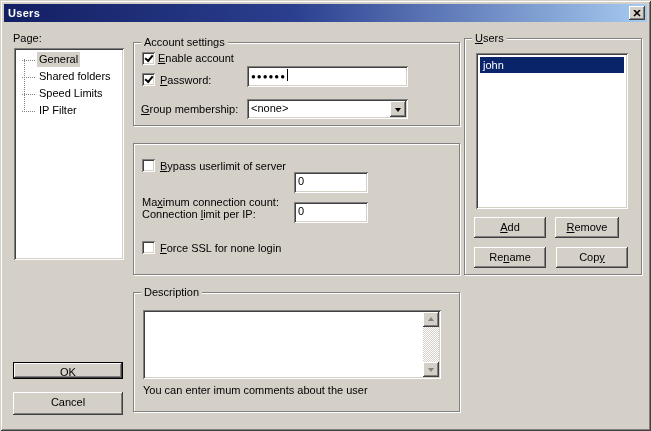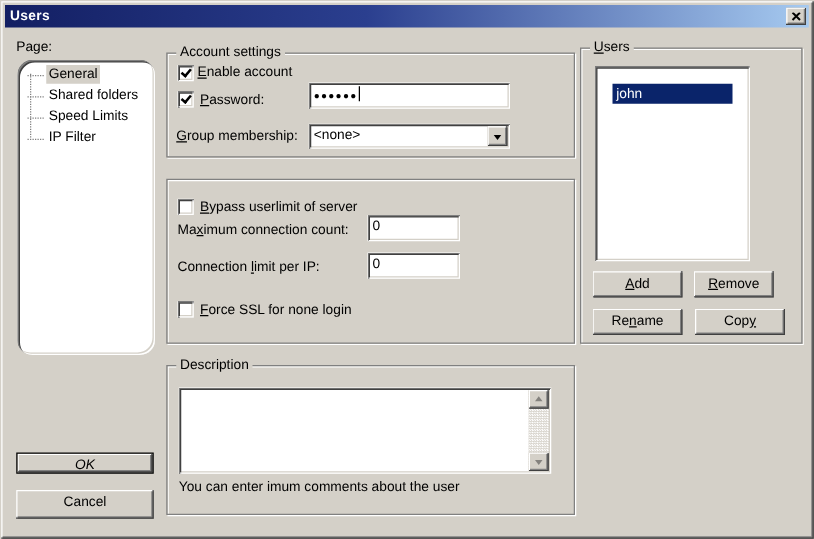--- a/index.html
+++ b/index.html
@@ -118,41 +118,41 @@
   <span class="title">Users</span>
   <div class="close-btn">
     <svg width="8" height="7" viewBox="0 0 8 7">
       <path d="M1 0 L7 6 M7 0 L1 6" stroke="#000" stroke-width="1.6"></path>
     </svg>
   </div>
 </div>
 
 <div class="lbl" style="left:13px;top:32px;">Page:</div>
 
-<div class="abs sunken" style="left:14px;top:48px;width:110px;height:236px;padding:3px 0 0 0;box-sizing:border-box;border-radius:12px;">
+<div class="abs sunken" style="left:14px;top:48px;width:110px;height:212px;padding:3px 0 0 0;box-sizing:border-box;">
   <div class="tree-vline"></div>
   <div class="tree-row" data-selected="true">
     <span class="tree-connector"></span>
     <span class="tree-label">General</span>
   </div>
   <div class="tree-row">
     <span class="tree-connector"></span>
     <span class="tree-label">Shared folders</span>
   </div>
   <div class="tree-row">
     <span class="tree-connector"></span>
     <span class="tree-label">Speed Limits</span>
   </div>
   <div class="tree-row">
     <span class="tree-connector"></span>
     <span class="tree-label">IP Filter</span>
   </div>
 </div>
 
-<div class="btn default" style="left:13px;top:362px;width:110px;height:17px;box-sizing:border-box;line-height:19px;font-style:italic;">
+<div class="btn default" style="left:13px;top:362px;width:110px;height:17px;box-sizing:border-box;line-height:19px;">
   <span>OK</span>
 </div>
 <div class="btn" style="left:13px;top:392px;width:110px;height:23px;">
   <span>Cancel</span>
 </div>
 
 <div class="groupbox" style="left:133px;top:42px;width:325px;height:82px;">
   <span class="legend">Account settings</span>
 
   <span class="checkbox" style="left:8px;top:9px;" data-checked="true"></span>
@@ -171,21 +171,21 @@
       <span class="tri-down"></span>
     </span>
   </div>
 </div>
 
 <div class="groupbox" style="left:133px;top:143px;width:325px;height:130px;">
 
   <span class="checkbox" style="left:8px;top:15px;" data-checked="false"></span>
   <span class="lbl" style="left:26px;top:16px;"><span class="acc">B</span><span>ypass userlimit of server</span></span>
 
-  <span class="lbl" style="left:8px;top:34px;"><span>Ma</span><span class="acc">x</span><span>imum connection count:</span></span>
+  <span class="lbl" style="left:8px;top:52px;"><span>Ma</span><span class="acc">x</span><span>imum connection count:</span></span>
   <div class="field sunken" style="left:160px;top:28px;width:74px;height:21px;box-sizing:border-box;">
     <span>0</span>
   </div>
 
   <span class="lbl" style="left:8px;top:64px;"><span>Connection </span><span class="acc">l</span><span>imit per IP:</span></span>
   <div class="field sunken" style="left:160px;top:58px;width:74px;height:21px;box-sizing:border-box;">
     <span>0</span>
   </div>
 
   <span class="checkbox" style="left:8px;top:97px;" data-checked="false"></span>
@@ -205,21 +205,21 @@
         <span class="tri-down-dis"></span>
       </div>
     </div>
   </div>
   <span class="lbl" style="left:9px;top:91px;">You can enter imum comments about the user</span>
 </div>
 
 <div class="groupbox" style="left:464px;top:38px;width:176px;height:235px;">
   <span class="legend"><span class="acc">U</span><span>sers</span></span>
 
-  <div class="sunken" style="position:absolute;left:11px;top:14px;width:124px;height:156px;box-sizing:border-box;padding:14px;">
+  <div class="sunken" style="position:absolute;left:11px;top:14px;width:152px;height:156px;box-sizing:border-box;padding:4px;">
     <div class="list-item" data-selected="true">
       <span>john</span>
     </div>
   </div>
 
   <div class="btn" style="left:9px;top:178px;width:72px;height:21px;"><span class="acc">A</span><span>dd</span></div>
   <div class="btn" style="left:90px;top:178px;width:64px;height:21px;"><span class="acc">R</span><span>emove</span></div>
   <div class="btn" style="left:9px;top:208px;width:72px;height:21px;"><span>Re</span><span class="acc">n</span><span>ame</span></div>
   <div class="btn" style="left:91px;top:208px;width:72px;height:21px;"><span>Cop</span><span class="acc">y</span><span></span></div>
 </div>

